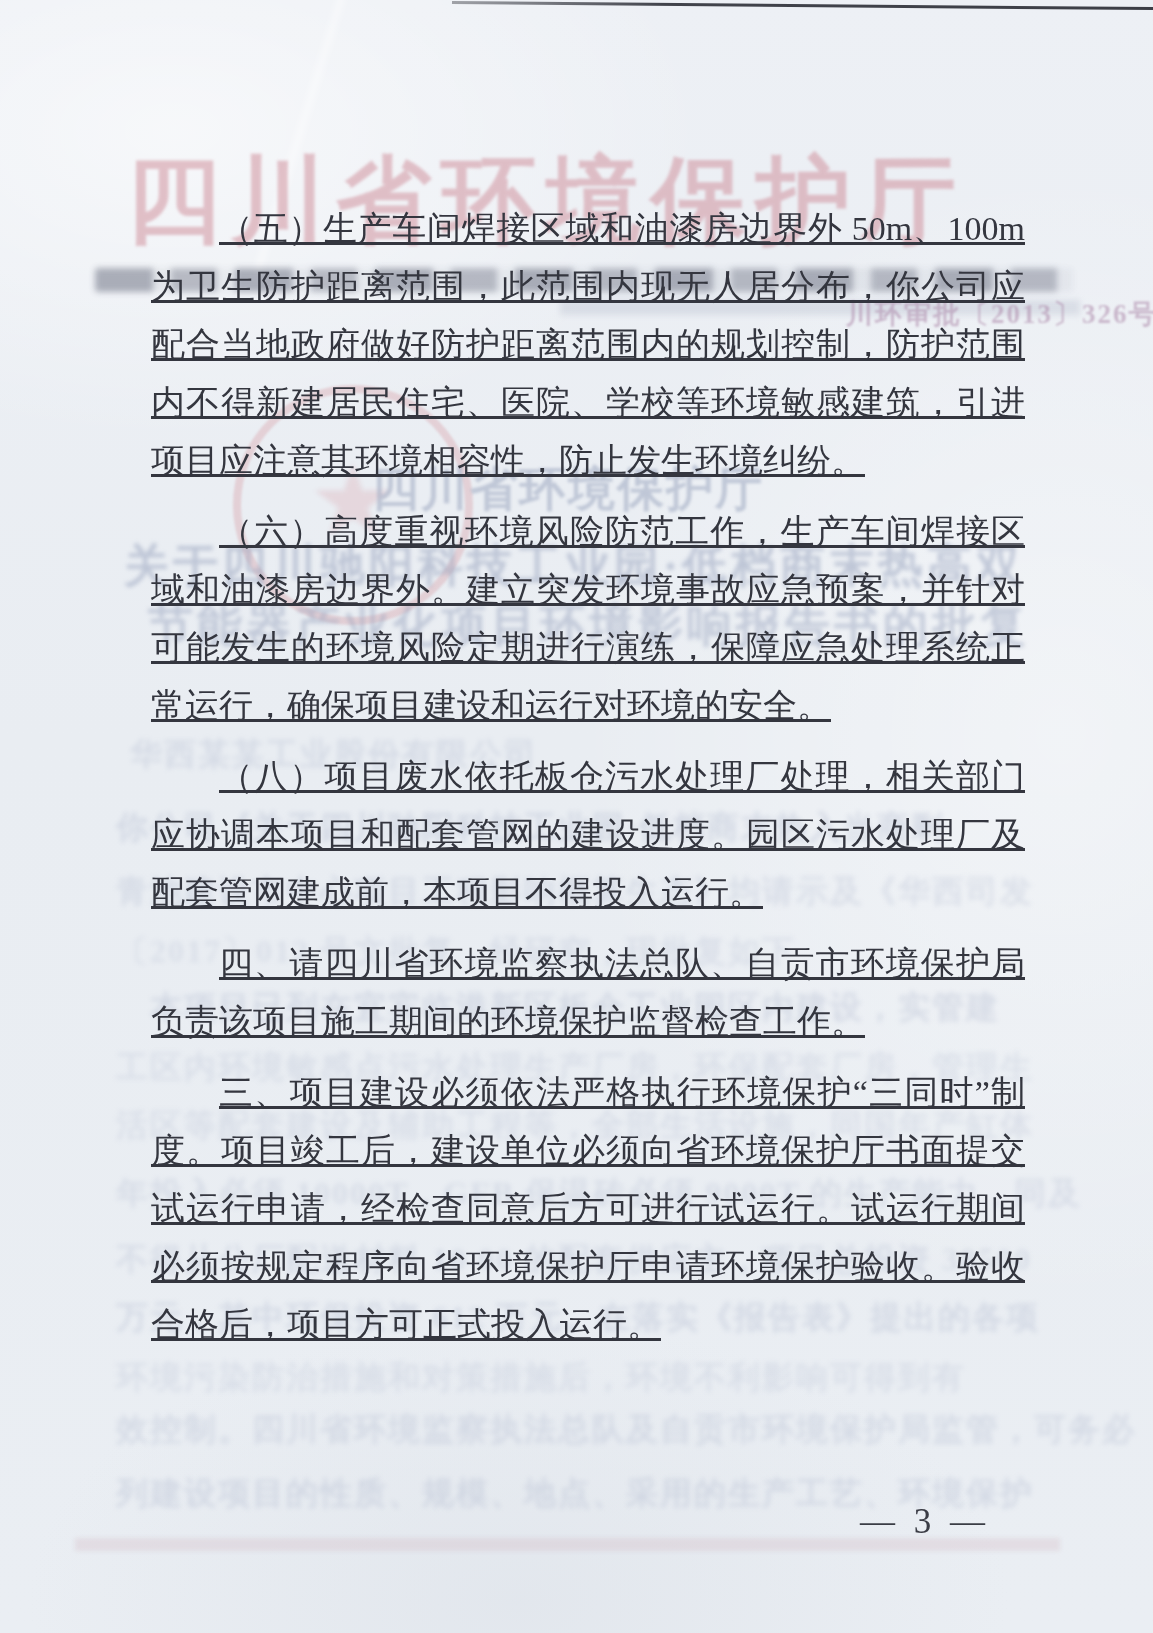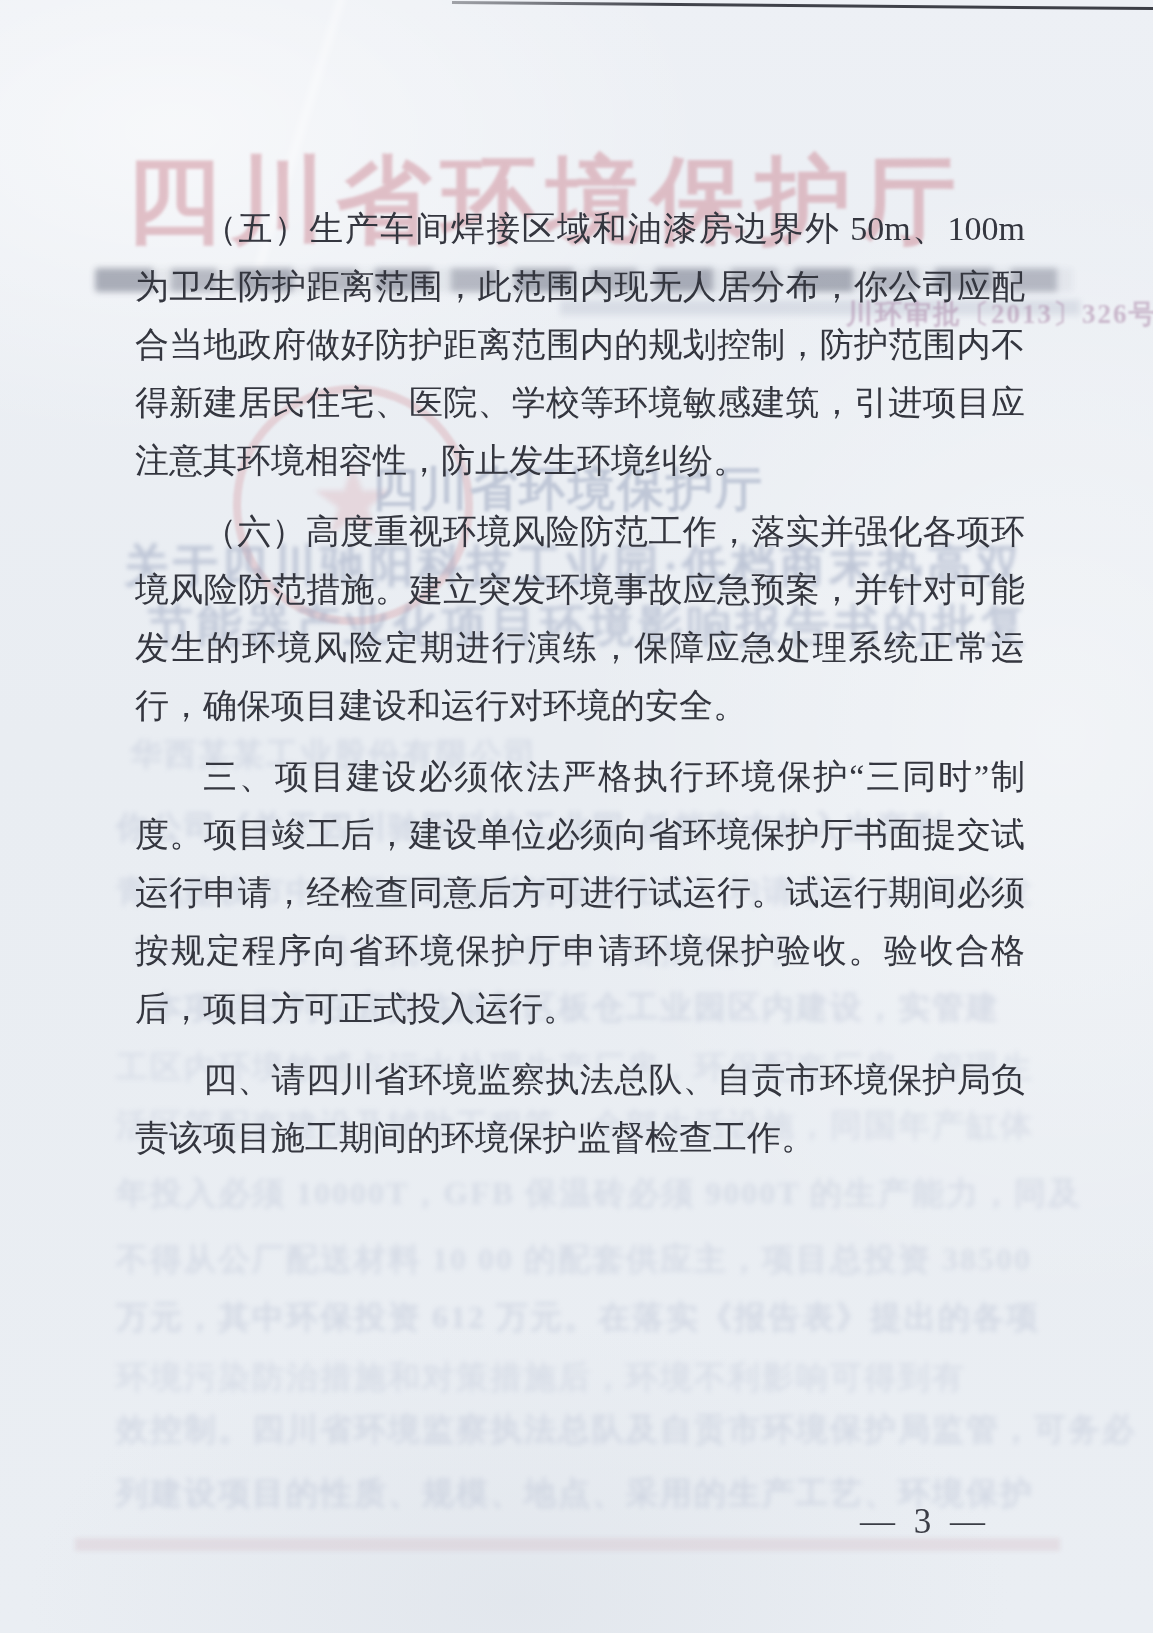--- a/index.html
+++ b/index.html
@@ -42,21 +42,21 @@
     letter-spacing:2px;color:#a6b0c6;opacity:.62;filter:blur(1.6px);white-space:nowrap;}
   .bleed-subject1{position:absolute;left:124px;top:536px;font-size:45px;font-weight:700;
     letter-spacing:4px;color:#9aa5bf;opacity:.55;filter:blur(2px);white-space:nowrap;}
   .bleed-subject2{position:absolute;left:148px;top:596px;font-size:45px;font-weight:700;
     letter-spacing:4px;color:#9aa5bf;opacity:.5;filter:blur(2.2px);white-space:nowrap;}
   .bleed-line{position:absolute;font-size:32px;font-weight:700;letter-spacing:2px;
     color:#a3adc6;filter:blur(2.6px);white-space:nowrap;}
   
   .content{position:absolute;left:133px;top:200px;width:892px;
     font-size:34px;line-height:58px;color:#34363f;text-align:justify;}
-  .content p{margin:0 0 13px 2px;text-indent:2em;text-align-last:left;}
+  .content p{margin:0 0 13px 18px;text-indent:2em;text-align-last:left;text-decoration:underline;}
   .page-number{position:absolute;left:860px;top:1502px;font-size:35px;
     letter-spacing:5px;color:#3a3c45;white-space:nowrap;}
 </style>
 </head>
 <body>
 
 <div class="page">
 
   <div class="topline"></div>
   <div class="crease"></div>
@@ -87,19 +87,20 @@
       <div class="bleed-line" style="left: 116px; top: 1296px; opacity: 0.3;">万元，其中环保投资 612 万元。在落实《报告表》提出的各项</div>
       <div class="bleed-line" style="left: 116px; top: 1356px; opacity: 0.22;">环境污染防治措施和对策措施后，环境不利影响可得到有</div>
       <div class="bleed-line" style="left: 116px; top: 1408px; opacity: 0.28;">效控制。四川省环境监察执法总队及自贡市环境保护局监管，可务必</div>
       <div class="bleed-line" style="left: 116px; top: 1472px; opacity: 0.3;">列建设项目的性质、规模、地点、采用的生产工艺、环境保护</div>
     </div>
 
   <div class="pink-band"></div>
 
   <div class="content" id="doc-body">
       <p>（五）生产车间焊接区域和油漆房边界外 50m、100m 为卫生防护距离范围，此范围内现无人居分布，你公司应配合当地政府做好防护距离范围内的规划控制，防护范围内不得新建居民住宅、医院、学校等环境敏感建筑，引进项目应注意其环境相容性，防止发生环境纠纷。</p>
-      <p>（六）高度重视环境风险防范工作，落实并强化各项环境风险防范措施。建立突发环境事故应急预案，并针对可能发生的环境风险定期进行演练，保障应急处理系统正常运行，确保项目建设和运行对环境的安全。</p>
+      <p>（六）高度重视环境风险防范工作，生产车间焊接区域和油漆房边界外。建立突发环境事故应急预案，并针对可能发生的环境风险定期进行演练，保障应急处理系统正常运行，确保项目建设和运行对环境的安全。</p>
+      <p>（八）项目废水依托板仓污水处理厂处理，相关部门应协调本项目和配套管网的建设进度。园区污水处理厂及配套管网建成前，本项目不得投入运行。</p>
+      <p>四、请四川省环境监察执法总队、自贡市环境保护局负责该项目施工期间的环境保护监督检查工作。</p>
       <p>三、项目建设必须依法严格执行环境保护“三同时”制度。项目竣工后，建设单位必须向省环境保护厅书面提交试运行申请，经检查同意后方可进行试运行。试运行期间必须按规定程序向省环境保护厅申请环境保护验收。验收合格后，项目方可正式投入运行。</p>
-      <p>四、请四川省环境监察执法总队、自贡市环境保护局负责该项目施工期间的环境保护监督检查工作。</p>
     </div>
 
   <div class="page-number">— 3 —</div>
 </div>
 
 </body></html>

